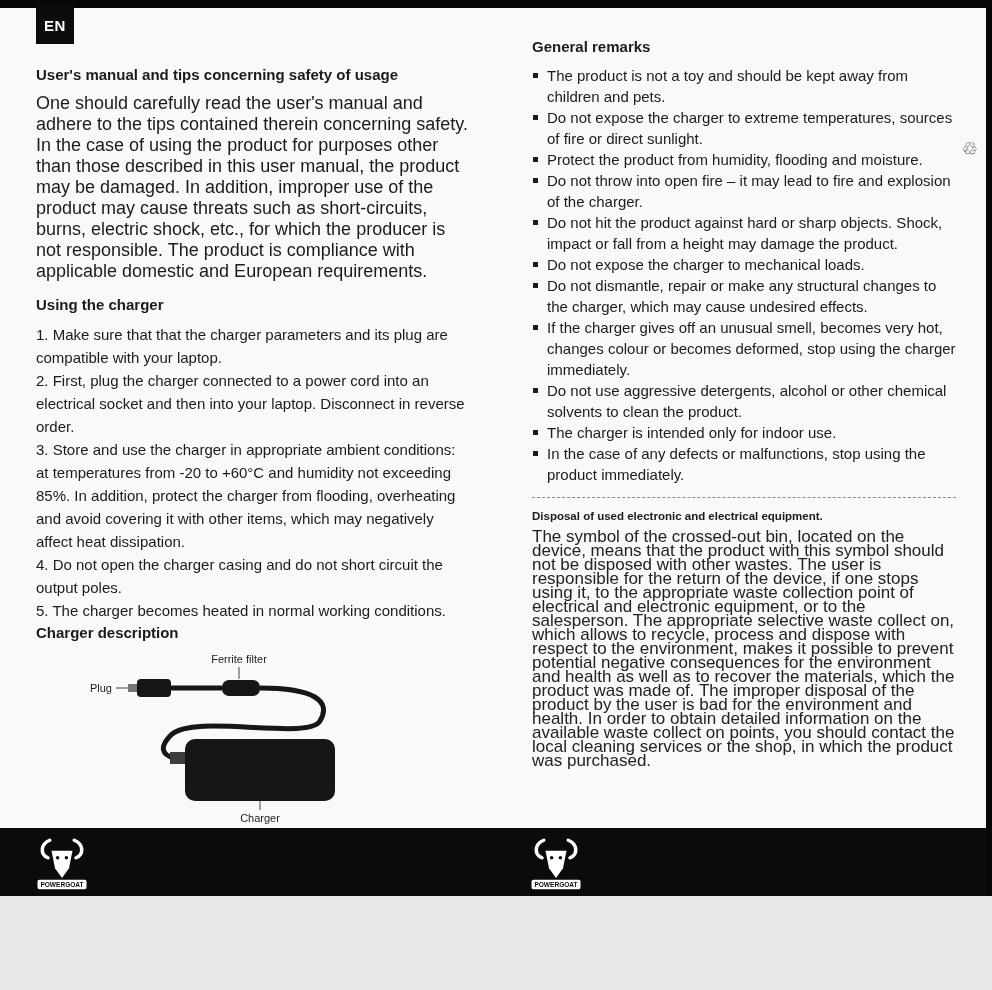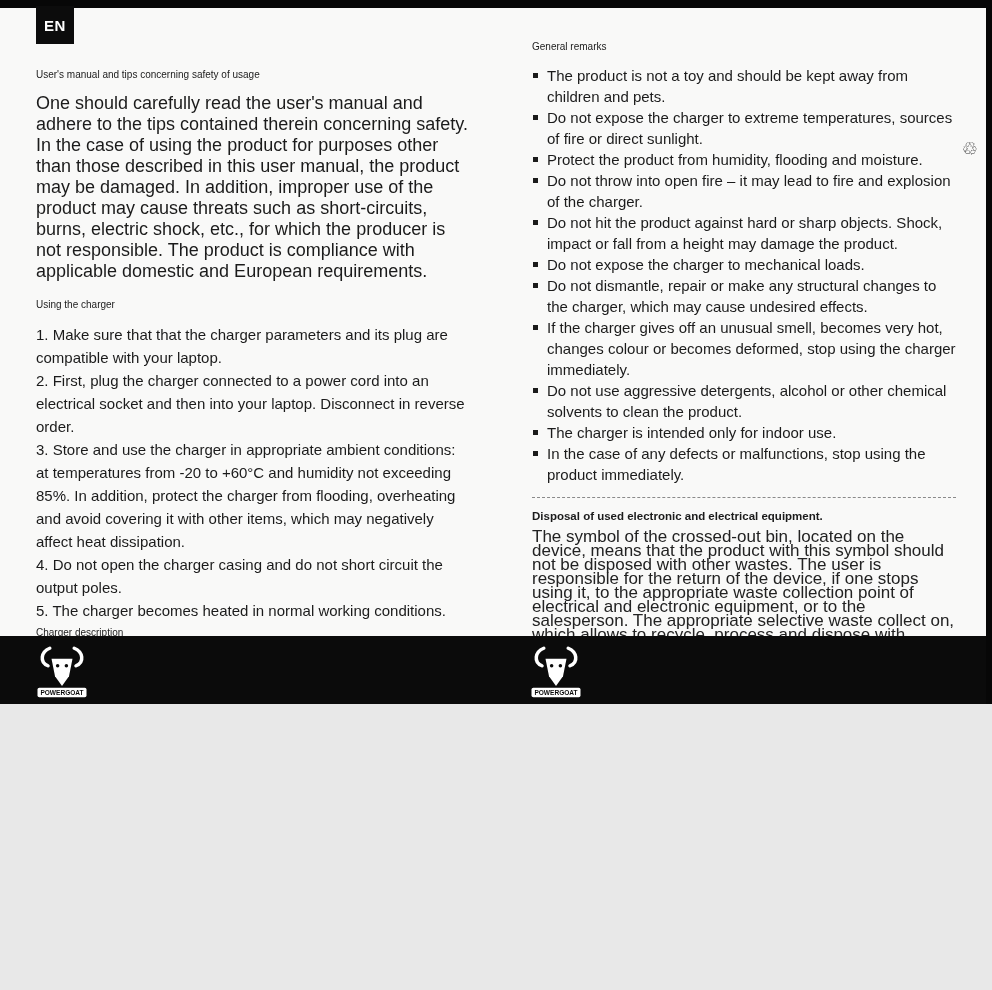--- a/index.html
+++ b/index.html
@@ -1,31 +1,31 @@
 <!DOCTYPE html>
 <html><head>
 <meta charset="utf-8">
 <style>
   * { margin:0; padding:0; box-sizing:border-box; }
   html,body { background:#e8e8e8; }
   .page {
-    position:relative; width:992px; height:704px; margin:0 auto;
+    position:relative; width:992px; height:896px; margin:0 auto;
     background:#f9f9f8; color:#1b1b1b; overflow:hidden;
     font-family:"Liberation Sans", sans-serif;
   }
   .top-strip { position:absolute; top:0; left:0; right:0; height:8px; background:#070707; }
   .right-strip { position:absolute; top:0; right:0; width:6px; height:100%; background:#070707; z-index:5; }
   .en-badge {
     position:absolute; top:6px; left:36px; width:38px; height:38px;
     background:#0c0c0c; color:#fff; font-weight:700; font-size:15px;
     display:flex; align-items:center; justify-content:center; letter-spacing:.5px;
   }
   .col-left  { position:absolute; left:36px;  top:64px; width:436px; }
   .col-right { position:absolute; left:532px; top:36px; width:424px; }
-  h2 { font-size:10px; font-weight:400; line-height:21px; margin-bottom:8px; }
+  h2 { font-size:15px; font-weight:700; line-height:21px; margin-bottom:8px; }
   .body-text { font-size:18px; line-height:21px; margin-bottom:12px; }
   .num-item { font-size:15px; line-height:23px; }
   .section-gap { margin-top:0; }
   
   ul.remarks { list-style:none; }
   ul.remarks li {
     position:relative; padding-left:15px; font-size:15px; line-height:21px;
   }
   ul.remarks li::before {
     content:""; position:absolute; left:1px; top:8px; width:5px; height:5px; background:#1b1b1b;

